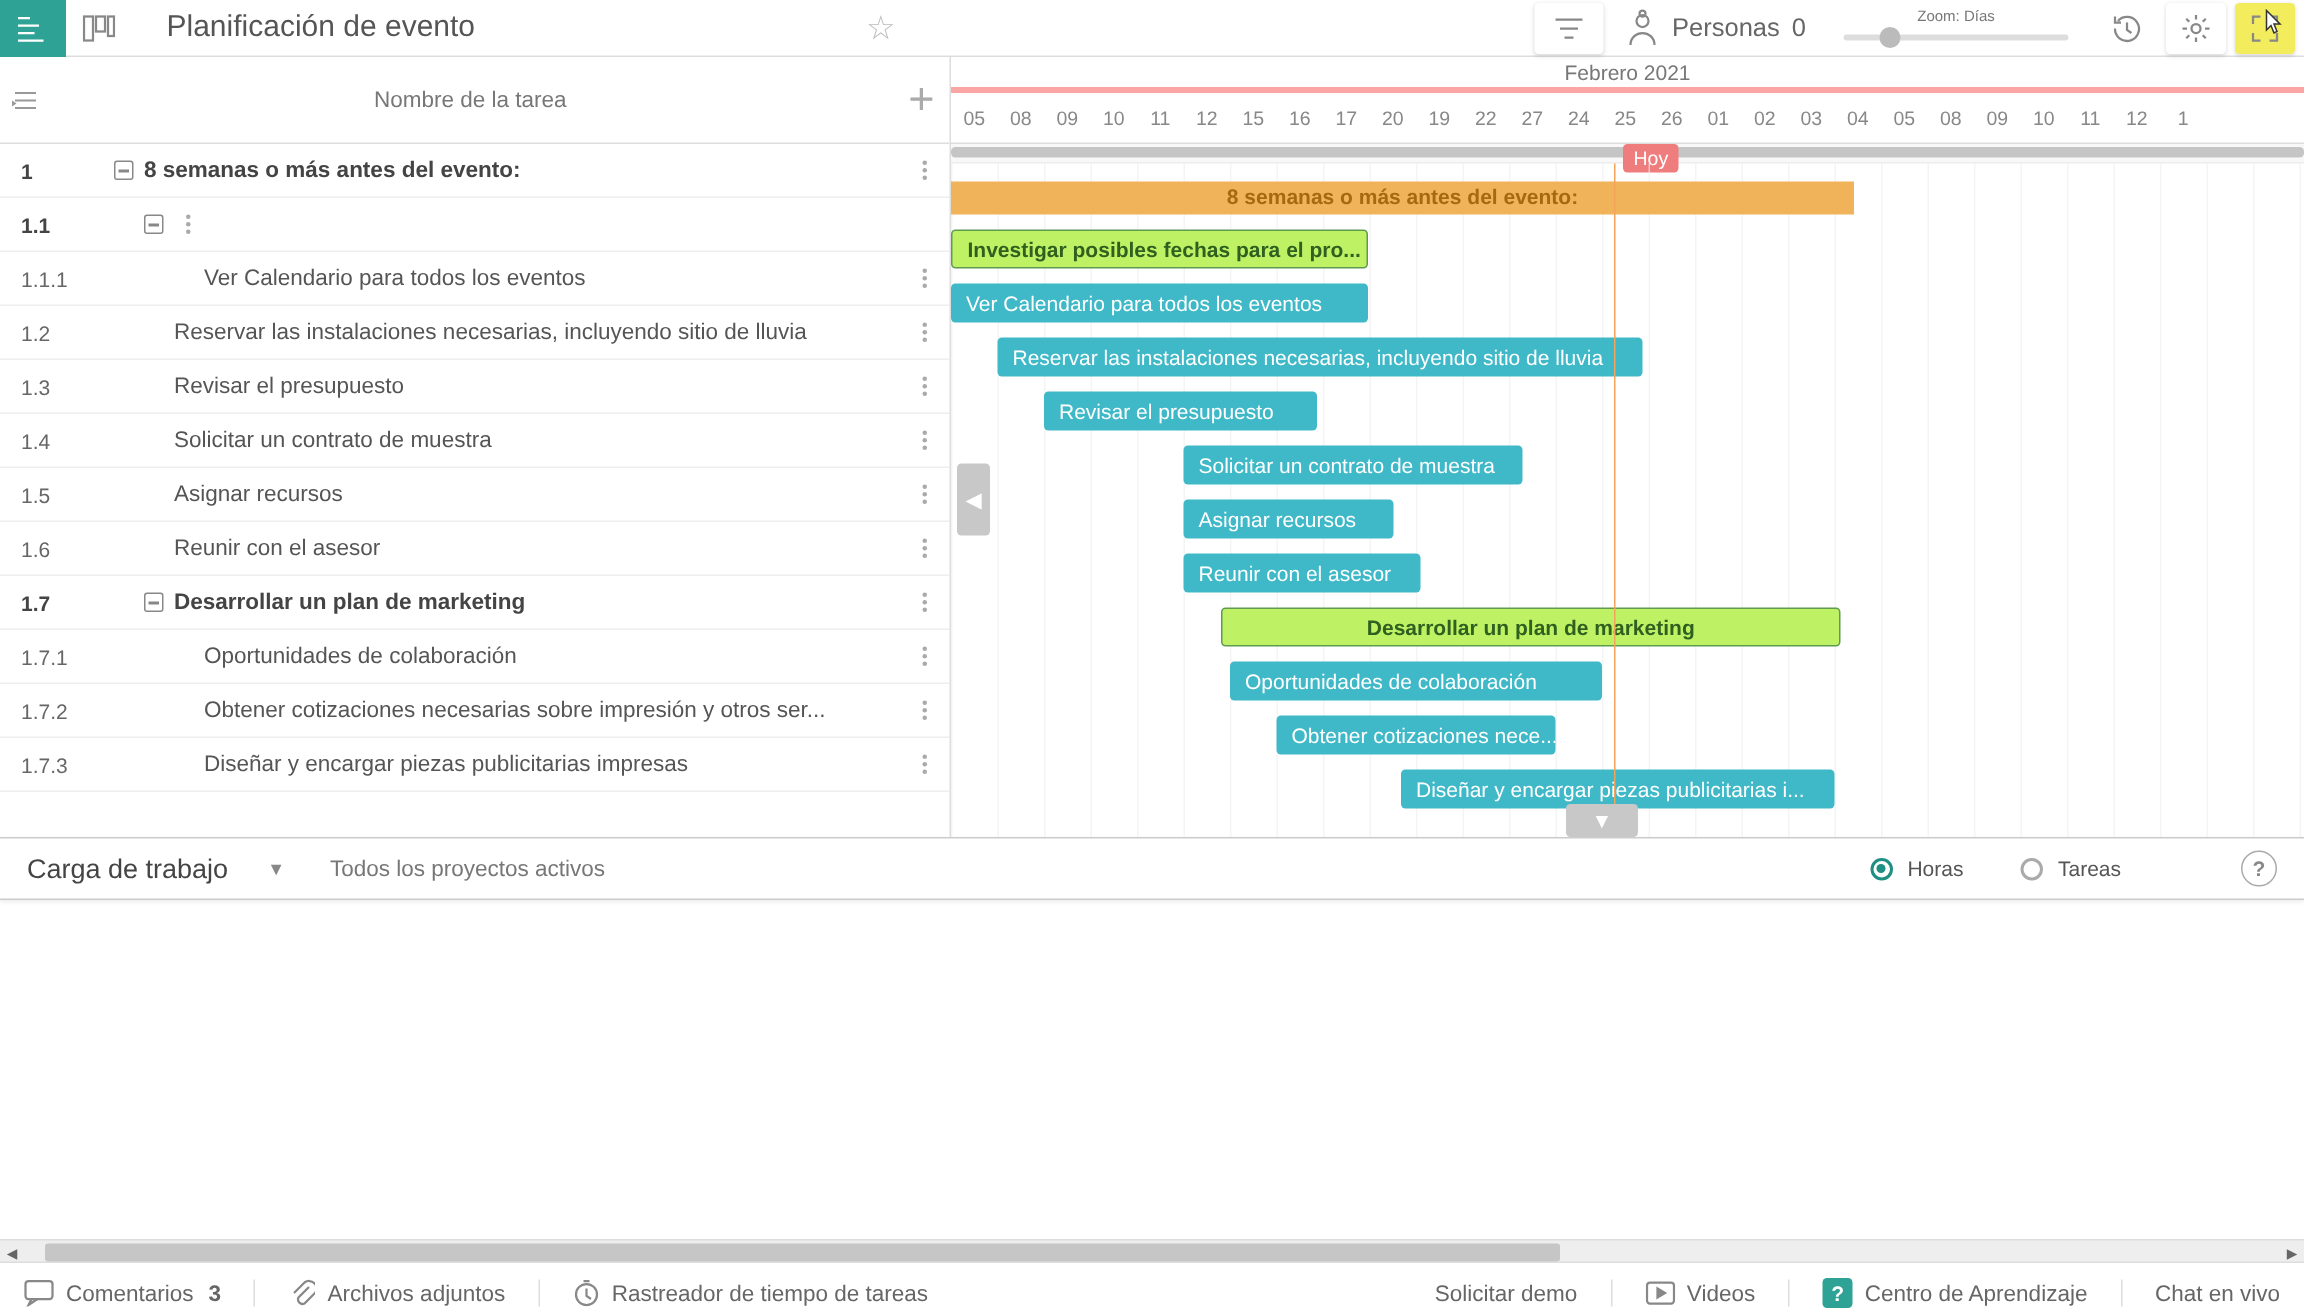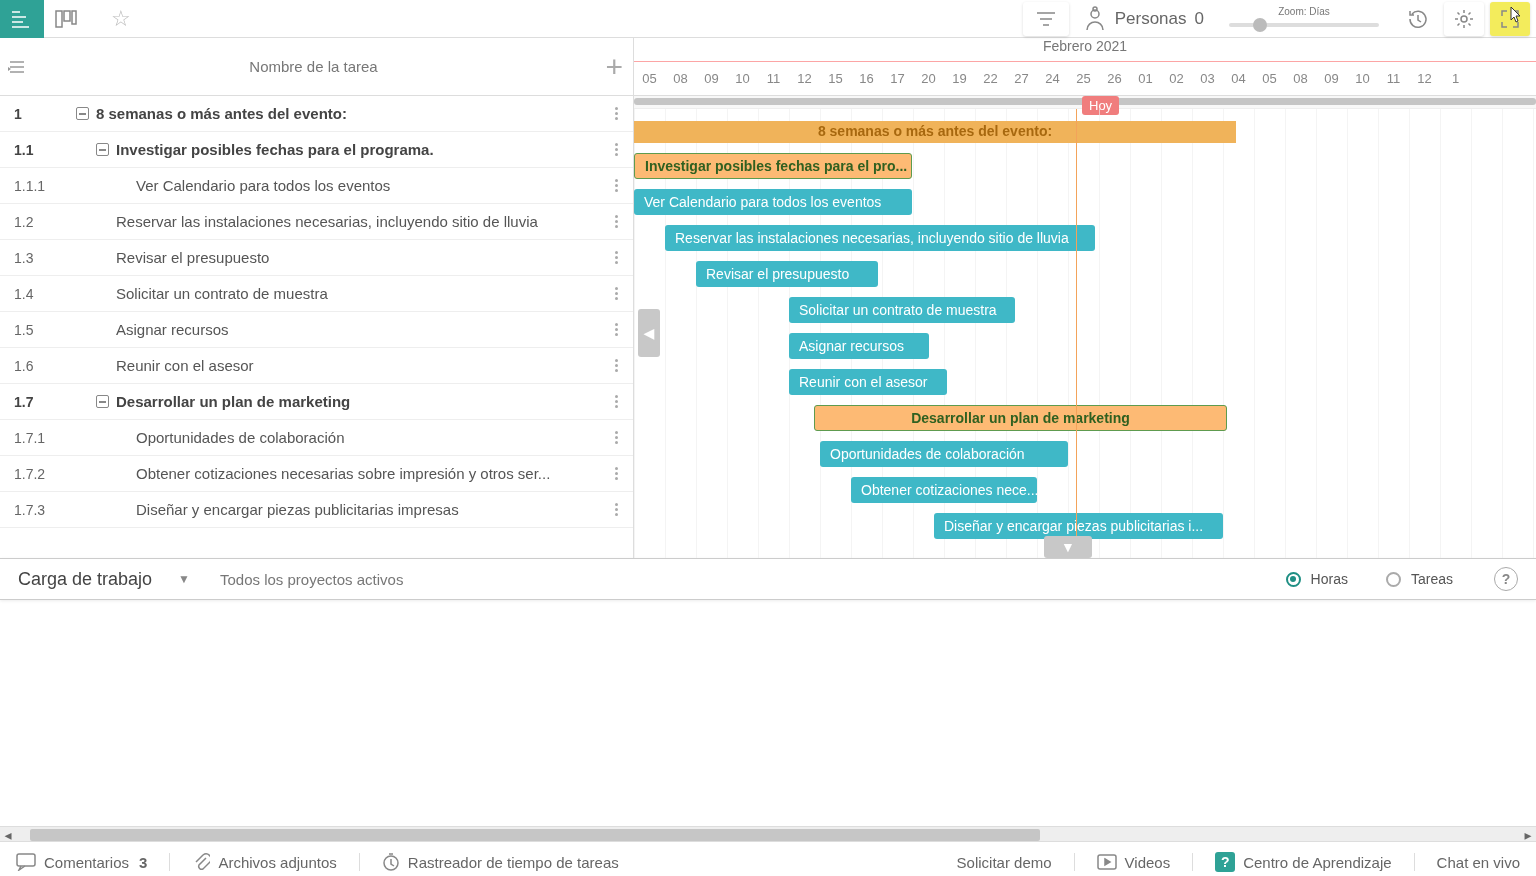--- a/index.html
+++ b/index.html
@@ -41,43 +41,43 @@
   .wbs { width:68px; padding-left:14px; font-size:14px; color:#666; }
   .row.bold .wbs, .row.bold .rtext { font-weight:700; color:#444; }
   .collapse { width:28px; display:flex; align-items:center; justify-content:center; }
   .collapse .box { width:13px; height:13px; border:1.2px solid #888; border-radius:2px; position:relative;}
   .collapse .box::after { content:""; position:absolute; left:2px; right:2px; top:5px; height:1.5px; background:#888; }
   .rtext { flex:1; font-size:15px; color:#555; white-space:nowrap; overflow:hidden; text-overflow:ellipsis; padding-right:30px;}
   .kebab { width:26px; color:#999; font-size:18px; letter-spacing:-1px; cursor:pointer; line-height:6px; display:flex; flex-direction:column; align-items:center; gap:2px; padding-right:8px;}
   .kebab span{width:3px;height:3px;background:#aaa;border-radius:50%;}
   
   .right { flex:1; position:relative; overflow:hidden; }
-  .month-hdr { height:24px; border-bottom:1px solid #fca5a5; display:flex; align-items:flex-start; }
+  .month-hdr { height:24px; border-bottom:4px solid #fca5a5; display:flex; align-items:center; }
   .month-hdr .month { flex:1; text-align:center; font-size:14px; color:#777; }
   .day-hdr { height:34px; border-bottom:1px solid #ddd; display:flex; }
   .day { width:31px; flex:0 0 31px; text-align:center; font-size:13px; color:#888; line-height:34px;}
   .timeline-row { height:13px; background:#f8f8f8; position:relative; border-bottom:1px solid #eee; }
   .timeline-bar { position:absolute; top:2px; height:7px; background:#c5c5c5; border-radius:3px; left:0; right:0;}
   .today-tag { position:absolute; top:0; background:#f07d7d; color:#fff; font-size:13px; padding:2px 7px; border-radius:3px;}
   .gantt-body { position:absolute; top:71px; left:0; right:0; bottom:0; }
   .grid-line { position:absolute; top:0; bottom:0; width:1px; background:color-mix(in srgb,#eee 65%, transparent); }
   .today-line { position:absolute; top:0; bottom:0; width:1px; background:#f3a35a; z-index:3; }
   .gbar { position:absolute; height:26px; border-radius:3px; color:#fff; font-size:14px; display:flex; align-items:center; padding:0 10px; white-space:nowrap; overflow:hidden; text-overflow:ellipsis; }
   .gbar.teal { background:#3fb8c7; }
-  .gbar.green { background:#fdba74; border:1px solid #5e9b4f; color:#306020; font-weight:600;}
+  .gbar.green { background:#bef264; border:1px solid #5e9b4f; color:#306020; font-weight:600;}
   .summary { position:absolute; height:22px; background:#f0b35a; border-radius:0; }
   .summary-label { position:absolute; top:2px; left:0; right:0; text-align:center; color:#a7680f; font-weight:600; font-size:14px; }
   .edge { position:absolute; width:22px; height:48px; background:#c8c8c8; display:flex; align-items:center;justify-content:center; color:#fff; border-radius:3px; cursor:pointer; z-index:5;}
   .edge.down { width:48px; height:22px; }
   
   .workload { height:42px; border-top:1px solid #ccc; border-bottom:1px solid #ccc; box-shadow:0 1px 3px rgba(0,0,0,.08); display:flex; align-items:center; padding:0 18px; gap:20px;}
   .workload .wtitle { font-size:18px; color:#444; font-weight:500;}
   .workload .caret { color:#888; font-size:12px; margin-left:6px;}
   .workload .proj { font-size:15px; color:#777; margin-left:10px;}
-  .radio-grp { margin-left:auto; display:flex; gap:38px; align-items:center; margin-right:21px;}
+  .radio-grp { margin-left:auto; display:flex; gap:38px; align-items:center; margin-right:60px;}
   .radio { display:flex; align-items:center; gap:10px; cursor:pointer;}
   .radio .dot { width:15px;height:15px;border-radius:50%;border:2px solid #aaa; position:relative;}
   .radio.sel .dot { border-color:#1f8f84;}
   .radio.sel .dot::after{content:"";position:absolute;inset:2.5px;background:#1f8f84;border-radius:50%;}
   .help-circle { width:24px;height:24px;border-radius:50%;border:1.5px solid #aaa; display:flex;align-items:center;justify-content:center;color:#888;font-weight:700; cursor:pointer; font-size:14px;}
   
   .blank { height:226px; }
   .hscroll { height:16px; background:#eee; border-top:1px solid #ddd; border-bottom:1px solid #ddd; position:relative;}
   .hscroll .arrow { position:absolute; top:0; width:16px; height:16px; display:flex;align-items:center;justify-content:center;color:#666;}
   .hscroll .thumb { position:absolute; top:2px; height:12px; background:#c6c6c6; border-radius:2px;}
@@ -100,20 +100,21 @@
       </svg>
   </div>
   <div class="tb-btn">
     <svg width="22" height="20" viewBox="0 0 22 20">
         <rect x="1" y="2" width="6" height="16"></rect>
         <rect x="9" y="2" width="6" height="10"></rect>
         <rect x="17" y="2" width="4" height="13"></rect>
       </svg>
   </div>
   <div class="title-wrap">
+    <span class="title">Planificación de evento</span>
     <span class="star">☆</span>
   </div>
   <div class="tb-spacer"></div>
   <div class="filter-btn">
     <svg width="20" height="16" viewBox="0 0 20 16" stroke="#888" fill="none" stroke-width="1.5">
         <path d="M1 2h18M4 8h12M7 14h6"></path>
       </svg>
   </div>
   <div class="person-block">
     <svg width="24" height="26" viewBox="0 0 24 26" stroke="#888" fill="none" stroke-width="1.5">
@@ -178,21 +179,20 @@
             <span></span>
             <span></span>
           </div>
         </div>
         <div class="row bold">
           <div class="wbs">1.1</div>
           <div style="width: 20px;"></div>
           <div class="collapse">
             <div class="box"></div>
           </div>
-          <div class="rtext">Investigar posibles fechas para el programa.</div>
           <div class="kebab">
             <span></span>
             <span></span>
             <span></span>
           </div>
         </div>
         <div class="row">
           <div class="wbs">1.1.1</div>
           <div style="width: 20px;"></div>
           <div style="width: 20px;"></div>

